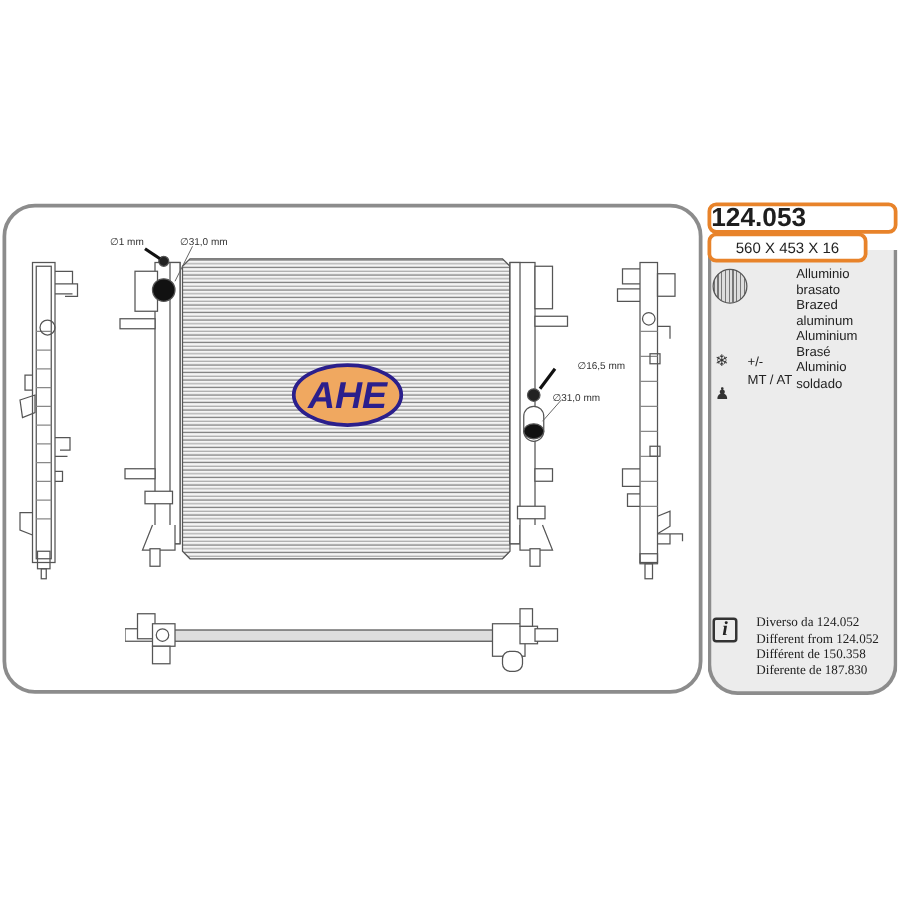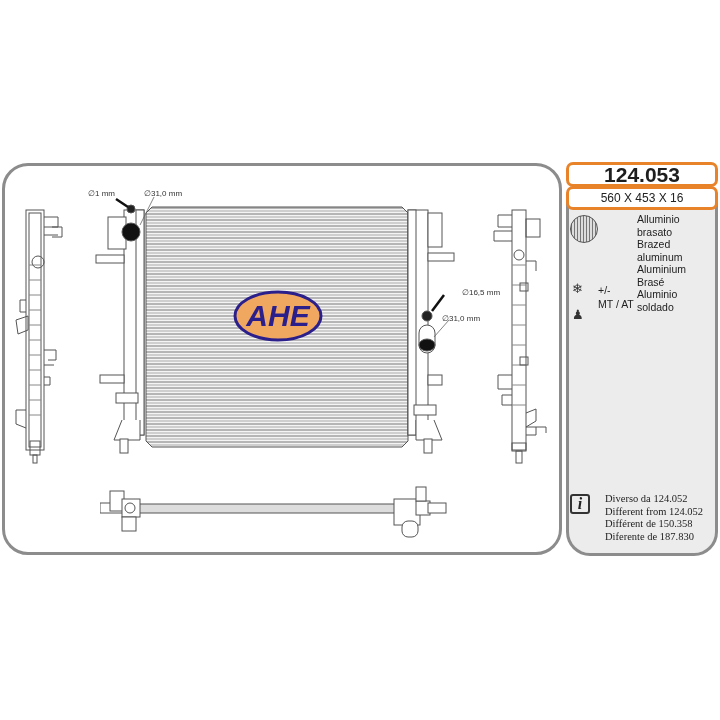--- a/index.html
+++ b/index.html
@@ -1,20 +1,20 @@
 <!DOCTYPE html>
 <html><head>
 <meta charset="utf-8">
 <style>
   html, body { margin:0; padding:0; background:#ffffff; }
   body { width:720px; height:720px; position:relative; overflow:hidden; font-family:"Liberation Sans", sans-serif; color:#222; }
   .main-panel { position:absolute; left:2px; top:163px; width:560px; height:392px; border:3px solid #8c8c8c; border-radius:26px; background:#fff; box-sizing:border-box; }
   .side-panel { position:absolute; left:566px; top:200px; width:152px; height:356px; border:3px solid #8c8c8c; border-top:none; border-radius:0 0 24px 24px; background:#ececec; box-sizing:border-box; }
-  .code-box { position:absolute; left:566px; top:162px; width:152px; height:25px; border:3px solid #e8832a; border-radius:7px; background:#fff; box-sizing:border-box; text-align:center; font-weight:bold; font-size:21px; line-height:20px; color:#1e1e1e; }
-  .dims-box { position:absolute; left:566px; top:186px; width:152px; height:24px; border:3px solid #e8832a; border-radius:7px; background:#fff; box-sizing:border-box; text-align:center; font-size:12px; line-height:18px; color:#222; }
+  .code-box { position:absolute; left:566px; top:162px; width:152px; height:25px; border:3px solid #e8832a; border-radius:7px; background:#fff; box-sizing:border-box; text-align:left; font-weight:bold; font-size:21px; line-height:20px; color:#1e1e1e; }
+  .dims-box { position:absolute; left:566px; top:186px; width:128px; height:24px; border:3px solid #e8832a; border-radius:7px; background:#fff; box-sizing:border-box; text-align:center; font-size:12px; line-height:18px; color:#222; }
   .material { position:absolute; left:570px; top:213px; width:145px; }
   .material-icon { position:absolute; left:0; top:2px; width:28px; height:28px; border-radius:50%; border:1.5px solid #555; box-sizing:border-box;
     background: repeating-linear-gradient(90deg, #777 0 1px, #ddd 1px 3px); }
   .material-lines { position:absolute; left:31px; top:0; font-size:10.5px; line-height:12.5px; color:#222;margin-left:36px; }
   .row-icon { position:absolute; left:572px; font-size:13px; color:#333; }
   .row-text { position:absolute; left:598px; font-size:10.5px; color:#222; }
   .info { position:absolute; left:570px; top:494px; }
   .info-icon { position:absolute; left:0; top:0; width:20px; height:20px; border:2px solid #333; border-radius:3px; box-sizing:border-box; font-family:"Liberation Serif", serif; font-style:italic; font-weight:bold; font-size:16px; line-height:16px; text-align:center; color:#222; }
   .info-lines { position:absolute; left:35px; top:-1px; font-size:10.5px; line-height:12.5px; white-space:nowrap; color:#222;font-family:Liberation Serif, serif; }
   .label { position:absolute; font-size:8px; color:#333; white-space:nowrap; }

